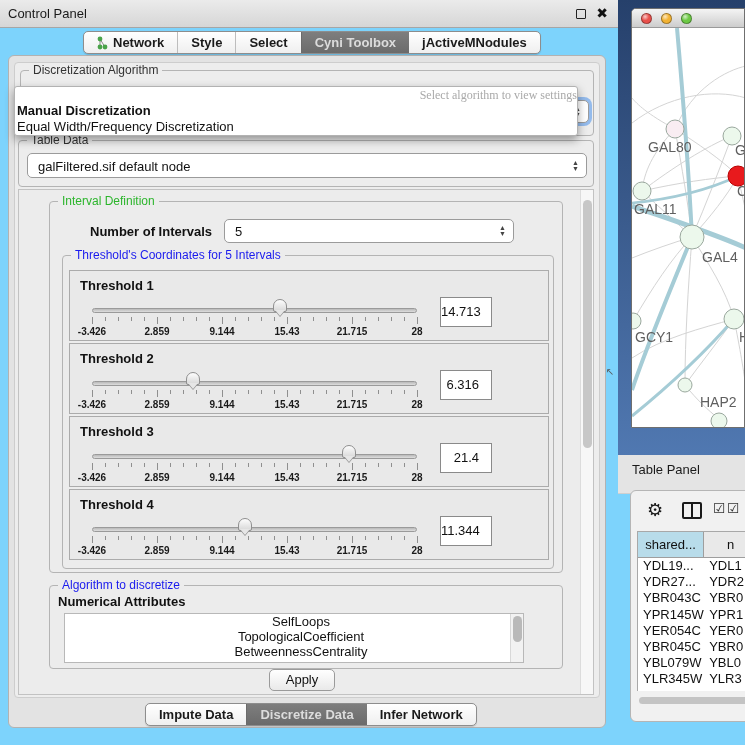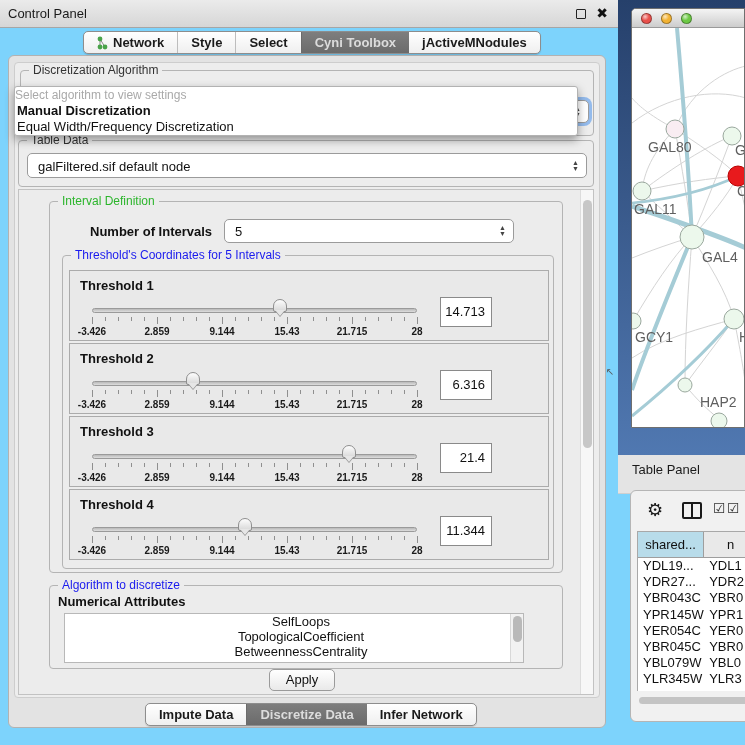--- a/index.html
+++ b/index.html
@@ -36,21 +36,21 @@
   .combo { position:absolute; background:#fff; border:1px solid #9b9b9b; border-radius:5px;
     font-size:13px; color:#111; }
   .combo .val { position:absolute; left:10px; top:0; line-height:23px; white-space:nowrap; }
   .stepper { position:absolute; right:7px; top:50%; transform:translateY(-50%); display:flex; flex-direction:column; line-height:5px; }
   .stepper span { font-size:7px; color:#444; height:6px; }
 
   .focus-ring { box-shadow:0 0 0 3px rgba(100,160,235,.65); }
 
   .popup { position:absolute; left:14px; top:86px; width:564px; height:50px; background:#fff;
     border:1px solid #b2b2b2; border-radius:3px; box-shadow:0 4px 10px rgba(0,0,0,.38); z-index:20; }
-  .popup .hint { height:16px; line-height:16px; text-align:left; font-size:12px; color:#a9a9a9; }
+  .popup .hint { height:16px; line-height:16px; text-align:right; font-size:12px; color:#a9a9a9;font-family:Liberation Serif, serif; }
   .popup .opt  { height:16px; line-height:16px; font-size:13px; color:#111; padding-left:2px; white-space:nowrap; }
   .popup .opt.bold { font-weight:bold; }
 
   .scrollpane { position:absolute; left:18px; top:189px; width:576px; height:506px;
     background:#ececec; border:1px solid #c2c2c2; }
   .vsb { position:absolute; right:0; top:0; width:13px; height:100%; background:#f7f7f7; border-left:1px solid #dcdcdc; }
   .vsb .thumb { position:absolute; left:2px; top:10px; width:9px; height:248px; background:#c7c7c7; border-radius:5px; }
 
   .num-label { position:absolute; font-size:13px; font-weight:bold; color:#111; white-space:nowrap; }
 
@@ -61,21 +61,21 @@
   .handle { position:absolute; top:28px; width:14px; height:13px; background:linear-gradient(#fdfdfd,#d8d8d8);
     border:1px solid #8f8f8f; border-radius:7px 7px 2px 2px; z-index:2; }
   .handle::after { content:""; position:absolute; left:1px; top:10px; border-left:5.5px solid transparent;
     border-right:5.5px solid transparent; border-top:6px solid #e6e6e6; filter:drop-shadow(0 1px 0 #8f8f8f); }
   .ticks { position:absolute; left:22px; top:46px; width:325px; height:8px; }
   .tick { position:absolute; top:0; width:1px; height:4px; background:#8f8f8f; }
   .tick.major { height:7px; }
   .tick-labels { position:absolute; left:22px; top:55px; width:325px; height:12px; }
   .tick-labels span { position:absolute; transform:translateX(-50%); font-size:10px; font-weight:bold; color:#1a1a1a; white-space:nowrap; }
   .valbox { position:absolute; left:370px; top:26px; width:52px; height:30px; background:#fff;
-    border:1px solid #8a8a8a; font-size:13px; color:#111; text-align:right; line-height:28px; padding-right:6px; }
+    border:1px solid #8a8a8a; font-size:13px; color:#111; text-align:right; line-height:28px; padding-right:12px; }
 
   .attr-list { position:absolute; background:#fff; border:1px solid #b8b8b8; overflow:hidden; }
   .attr-item { font-size:13px; color:#111; line-height:15px; padding-left:14px; white-space:nowrap;text-align:center; }
   .list-vsb { position:absolute; right:0; top:0; width:13px; height:100%; background:#f2f2f2; border-left:1px solid #d8d8d8; }
   .list-vsb .thumb { position:absolute; left:2px; top:2px; width:9px; height:26px; background:#b9b9b9; border-radius:5px; }
 
   .apply-btn { position:absolute; left:268px; top:668px; width:66px; height:22px;
     background:linear-gradient(#ffffff,#e9e9e9); border:1px solid #9a9a9a; border-radius:5px;
     font-size:13px; color:#111; text-align:center; line-height:20px; }
 

